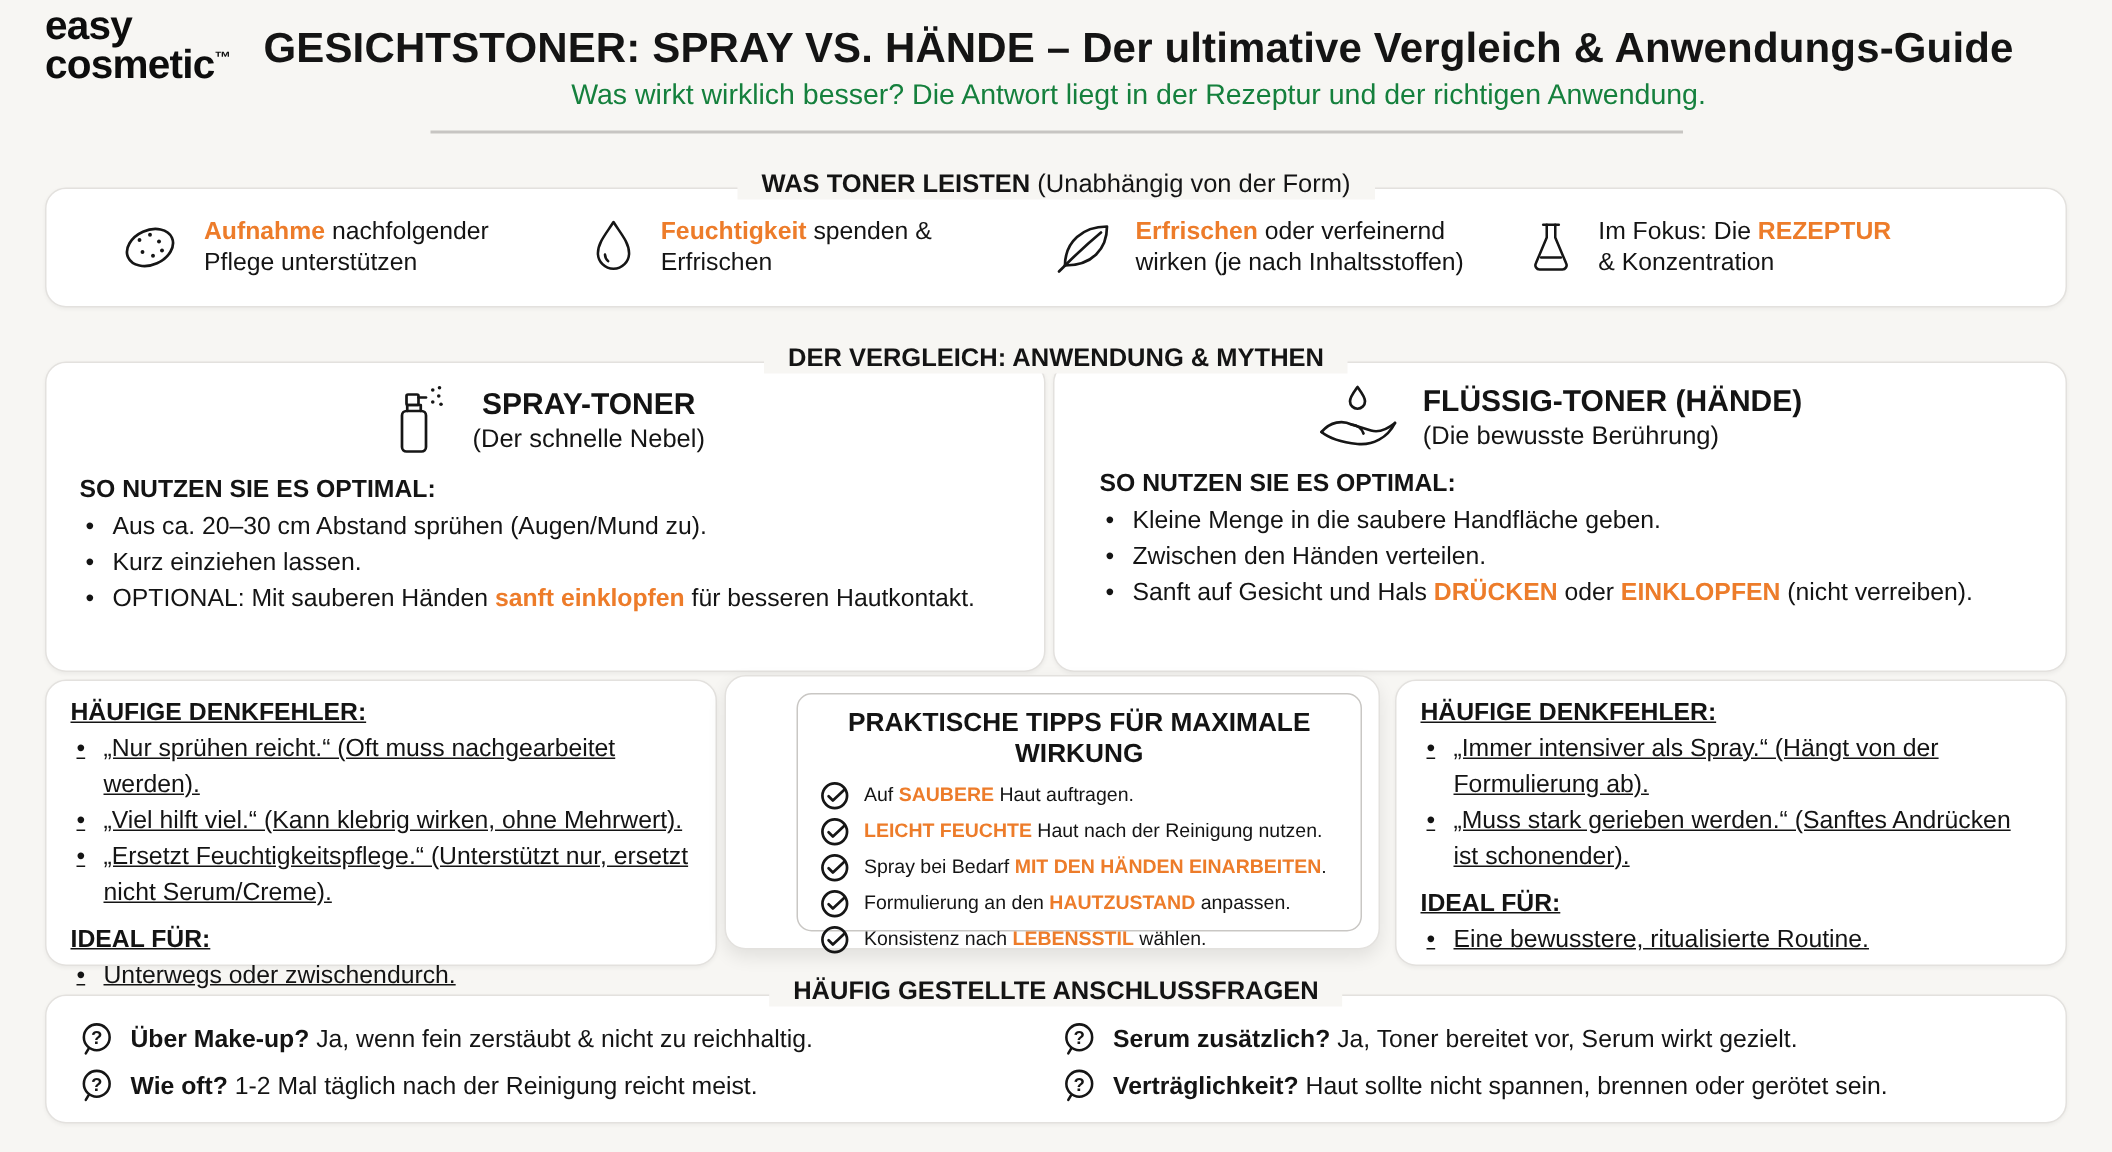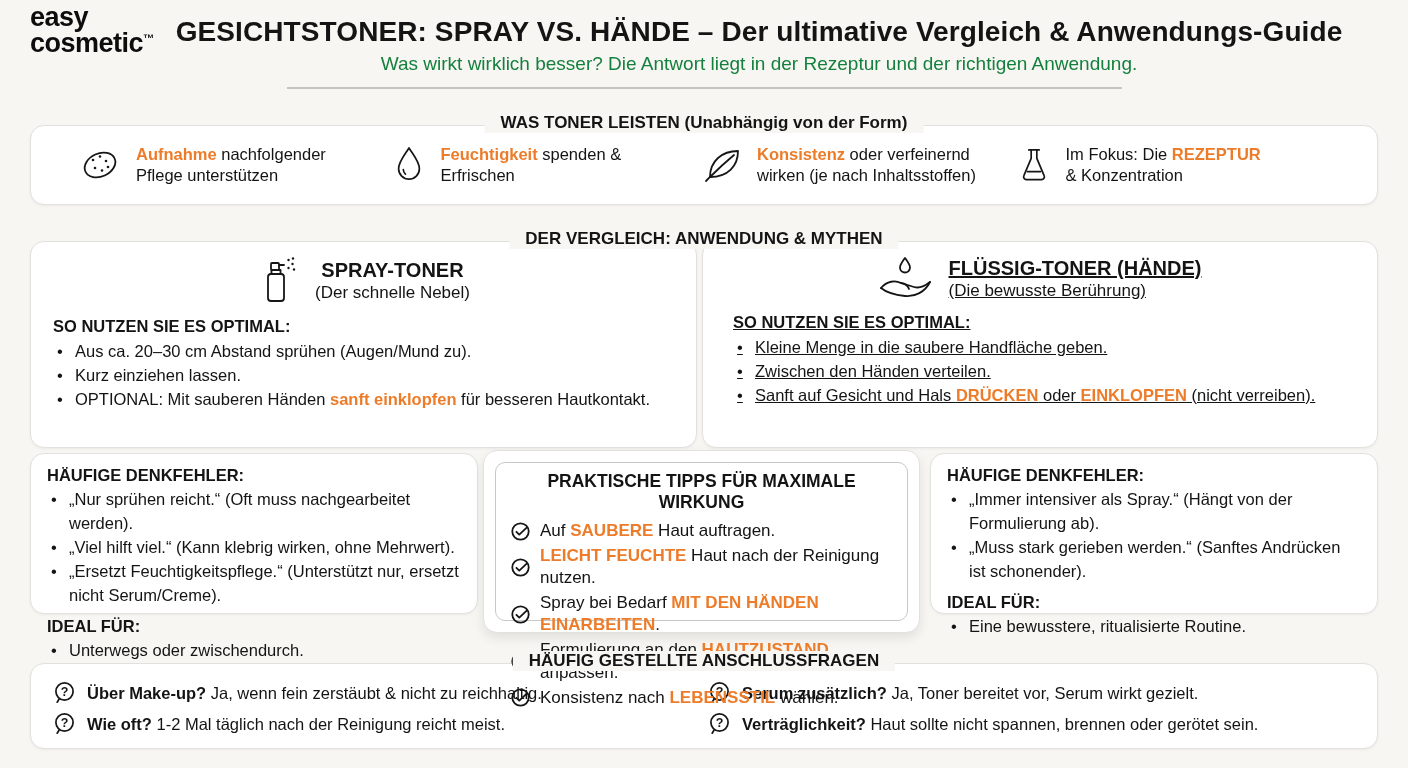--- a/index.html
+++ b/index.html
@@ -21,57 +21,57 @@
   .titleblock h1 { font-size:28px; font-weight:700; padding-left:110px; letter-spacing:0.1px; }
   .titleblock .sub { font-size:19px; margin-top:5px; padding-left:110px; color:#15803d; }
   .divider { width:835px; height:2px; background:#c7c5c2; margin:12px auto 0; }
 
   
   .card { background:#fff; border:1.5px solid #e3e1de; border-radius:14px;
           box-shadow:0 1px 3px rgba(0,0,0,0.05); }
   .legend { position:absolute; top:-12px; left:50%; transform:translateX(-50%);
             background:#f7f6f3; padding:0 16px; font-size:17px; font-weight:700;
             white-space:nowrap; z-index:3; }
-  .legend .reg { font-weight:700; }
+  .legend .reg { font-weight:400; }
 
   
   .benefits-wrap { position:relative; margin:36px 30px 0; }
   .benefits-card { height:80px; display:flex; align-items:center; padding:0 48px; }
   .benefit { display:flex; align-items:center; gap:15px; flex:1; }
   .benefit .btxt { font-size:16.5px; line-height:1.28; }
   .w1 { max-width:205px; } .w2 { max-width:220px; } .w3 { max-width:250px; } .w4 { max-width:210px; }
   .icon svg { display:block; }
 
   
   .compare-wrap { position:relative; margin:36px 30px 0; }
   .row1 { display:flex; gap:5px; }
   .topcard { height:207px; }
   .spray-card { width:667px; flex:none; }
-  .hands-card { flex:1;text-decoration:underline; }
+  .hands-card { flex:1; }
   .cardhead { display:flex; justify-content:center; align-items:center; gap:16px; padding-top:14px; }
   .ctitle { font-size:20px; font-weight:700; text-align:center; }
   .csub { font-size:17px; text-align:left; margin-top:1px; }
   .chd { font-size:16.5px; font-weight:700; margin:11px 0 4px; }
   .pad-l { padding:0 18px 0 22px; }
   .pad-r { padding:0 18px 0 30px; }
   .bullet { display:flex; font-size:16.5px; line-height:1.45; }
   .bullet .b { width:22px; flex:none; text-align:left; padding-left:4px; }
   .bullet .t { flex:1; }
 
   .row2 { position:relative; height:184px; margin-top:5px; }
-  .myth-card { position:absolute; top:0; width:448px; height:161px; padding:12px 16px 0 16px; }
+  .myth-card { position:absolute; top:0; width:448px; height:191px; padding:12px 16px 0 16px;text-decoration:underline; }
   .myth-left { left:0; }
   .myth-right { right:0; }
   .myth-card .chd { margin:0 0 3px; }
   .myth-card .chd.second { margin-top:9px; }
   .tips-card { position:absolute; left:453px; top:-3px; width:437px; height:183px; z-index:2;
                box-shadow:0 5px 12px rgba(0,0,0,0.09); padding:11px; }
-  .tips-inner { border:1.5px solid #c9c7c4; border-radius:10px; height:100%; padding:8px 14px; background:#fff; }
+  .tips-inner { border:1.5px solid #c9c7c4; border-radius:10px; height:100%; padding:8px 14px; background:#fff;margin-left:36px; }
   .tips-title { font-size:17.5px; font-weight:700; text-align:center; margin-bottom:7px; }
-  .tip { display:flex; align-items:center; gap:9px; font-size:17px; margin:3px 0; line-height:1.3; }
+  .tip { display:flex; align-items:center; gap:9px; font-size:13px; margin:3px 0; line-height:1.3; }
   .tip .icon { flex:none; display:flex; }
 
   
   .faq-wrap { position:relative; margin:26px 30px 0; }
   .faq-card { height:86px; display:flex; padding:17px 18px 10px 22px; }
   .faq-col { display:flex; flex-direction:column; gap:7px; }
   .faq-col.left { width:655px; flex:none; }
   .faq-col.right { flex:1; }
   .faq-item { display:flex; align-items:center; gap:11px; font-size:16.5px; }
   .faq-item .icon { flex:none; display:flex; }
@@ -122,21 +122,21 @@
         <div class="btxt w1"><span class="hl">Feuchtigkeit</span><span> spenden &amp; Erfrischen</span></div>
       </div>
       <div class="benefit">
         <span class="icon">
           <svg width="38" height="38" viewBox="0 0 38 38" fill="none" stroke="#161616" stroke-width="1.8" stroke-linecap="round" stroke-linejoin="round">
             <path d="M6 31 C6 15 18 5 34 5 C34 20 24 31 6 31 Z"></path>
             <path d="M2 35 C3.5 33.5 4.7 32.3 6 31"></path>
             <path d="M6 31 C13 24 21 16.5 30 9"></path>
           </svg>
         </span>
-        <div class="btxt w3"><span class="hl">Konsistenz</span><span> oder verfeinernd wirken (je nach Inhaltsstoffen)</span></div>
+        <div class="btxt w3"><span class="hl">Erfrischen</span><span> oder verfeinernd wirken (je nach Inhaltsstoffen)</span></div>
       </div>
       <div class="benefit">
         <span class="icon">
           <svg width="34" height="40" viewBox="0 0 36 40" fill="none" stroke="#161616" stroke-width="1.8" stroke-linecap="round" stroke-linejoin="round">
             <path d="M15 4 V13 L7.4 31 A3 3 0 0 0 10.2 35.5 H25.8 A3 3 0 0 0 28.6 31 L21 13 V4"></path>
             <path d="M12.5 4 H23.5"></path>
             <path d="M11 27 H25"></path>
           </svg>
         </span>
         <div class="btxt w4"><span>Im Fokus: Die </span><span class="hl">REZEPTUR</span><span> &amp; Konzentration</span></div>

